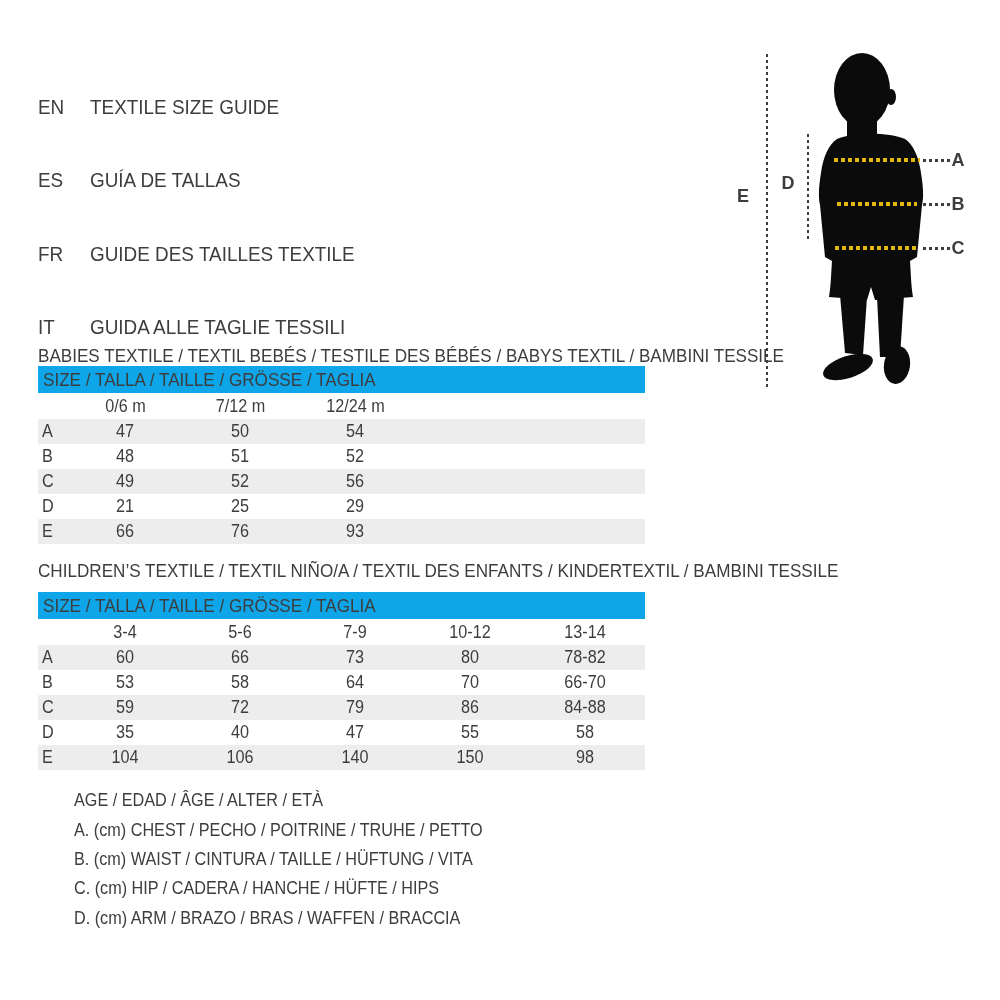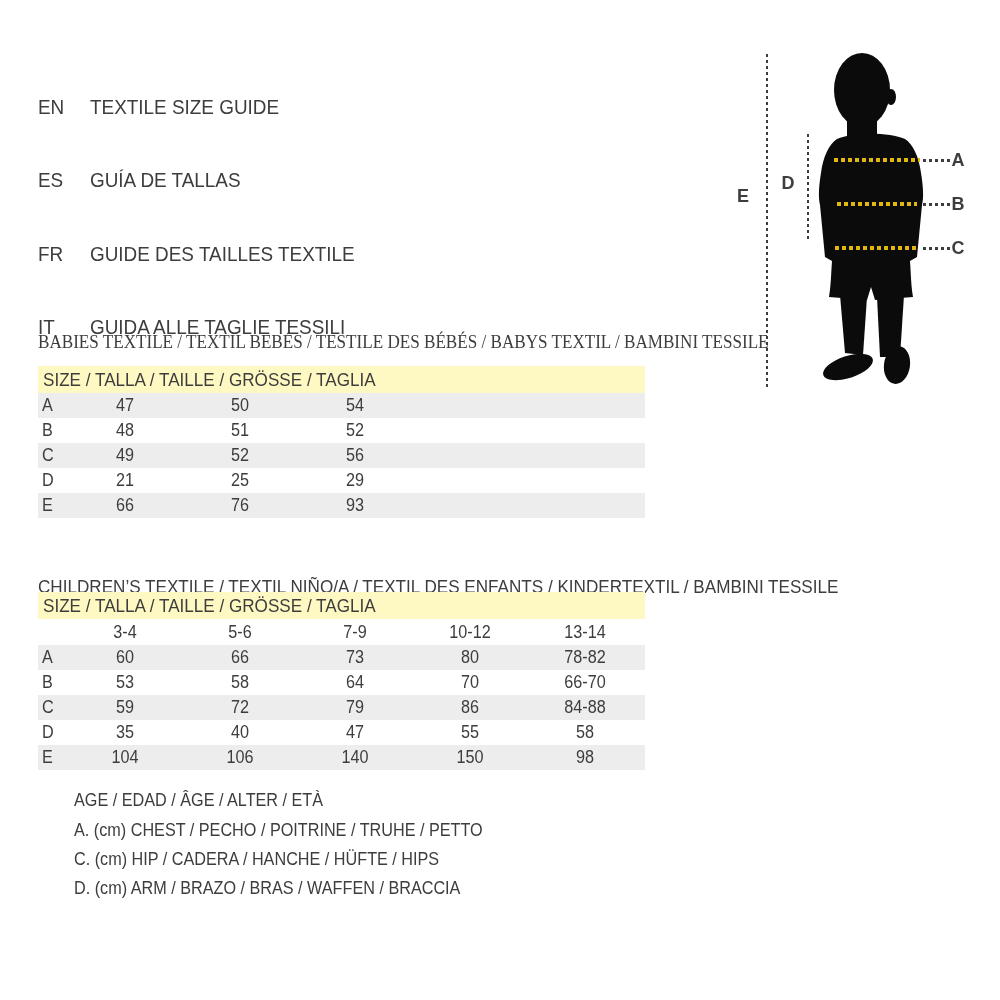--- a/index.html
+++ b/index.html
@@ -30,21 +30,21 @@
   .dots-black { position:absolute; height:3px;
            background:repeating-linear-gradient(90deg,#3d3d3d 0 3px,transparent 3px 6px); }
   .m-label { position:absolute; width:24px; height:20px; line-height:20px;
              text-align:center; font-size:18px; font-weight:700; }
 
   
   .sec-title { position:absolute; font-size:19px; height:22px; line-height:22px; }
 
   
   .size-table { position:absolute; width:607px; }
-  .bar { height:27px; line-height:27px; background:#fef9c3; padding-left:5px;
+  .bar { height:27px; line-height:27px; background:#0ea5e9; padding-left:5px;
          font-size:19px; box-sizing:border-box; }
   .t-row { display:grid; height:25px; align-items:center; font-size:18px; }
   .t-row.cols { height:26px; }
   .t-row.stripe { background:#ededed; }
   .babies-grid { grid-template-columns:30px 115px 115px 115px; }
   .children-grid { grid-template-columns:30px 115px 115px 115px 115px 115px; }
   .cell { text-align:center; }
   .rl { padding-left:4px; text-align:left; }
 
   
@@ -109,27 +109,33 @@
 
   <div class="dots-yellow" style="left:117px; top:157px; width:80px;"></div>
   <div class="dots-black" style="left:203px; top:157.5px; width:30px;"></div>
   <div class="m-label" style="left:226px; top:149px;">B</div>
 
   <div class="dots-yellow" style="left:115px; top:201px; width:84px;"></div>
   <div class="dots-black" style="left:203px; top:201.5px; width:30px;"></div>
   <div class="m-label" style="left:226px; top:193px;">C</div>
 </div>
 
-<div class="sec-title" style="left:38px; top:331px;font-family:Liberation Serif, serif;">
+<div class="sec-title" style="left:38px; top:345px;">
   <span class="cx">BABIES TEXTILE / TEXTIL BEBÉS / TESTILE DES BÉBÉS / BABYS TEXTIL / BAMBINI TESSILE</span>
 </div>
 
 <div class="size-table" style="left:38px; top:366px;">
   <div class="bar">
     <span class="cx">SIZE / TALLA / TAILLE / GRÖSSE / TAGLIA</span>
+  </div>
+  <div class="t-row cols babies-grid">
+    <span class="rl"></span>
+    <span class="cell"><span class="cxc">0/6 m</span></span>
+    <span class="cell"><span class="cxc">7/12 m</span></span>
+    <span class="cell"><span class="cxc">12/24 m</span></span>
   </div>
   <div class="t-row stripe babies-grid">
     <span class="rl"><span class="cx">A</span></span>
     <span class="cell"><span class="cxc">47</span></span>
     <span class="cell"><span class="cxc">50</span></span>
     <span class="cell"><span class="cxc">54</span></span>
   </div>
   <div class="t-row babies-grid">
     <span class="rl"><span class="cx">B</span></span>
     <span class="cell"><span class="cxc">48</span></span>
@@ -149,21 +155,21 @@
     <span class="cell"><span class="cxc">29</span></span>
   </div>
   <div class="t-row stripe babies-grid">
     <span class="rl"><span class="cx">E</span></span>
     <span class="cell"><span class="cxc">66</span></span>
     <span class="cell"><span class="cxc">76</span></span>
     <span class="cell"><span class="cxc">93</span></span>
   </div>
 </div>
 
-<div class="sec-title" style="left:38px; top:576px;">
+<div class="sec-title" style="left:38px; top:560px;">
   <span class="cx">CHILDREN’S TEXTILE / TEXTIL NIÑO/A / TEXTIL DES ENFANTS / KINDERTEXTIL / BAMBINI TESSILE</span>
 </div>
 
 <div class="size-table" style="left:38px; top:592px;">
   <div class="bar">
     <span class="cx">SIZE / TALLA / TAILLE / GRÖSSE / TAGLIA</span>
   </div>
   <div class="t-row cols children-grid">
     <span class="rl"></span>
     <span class="cell"><span class="cxc">3-4</span></span>
@@ -215,18 +221,21 @@
 </div>
 
 <div class="abs legend">
   <div class="legend-line">
       <span class="cx">AGE / EDAD / ÂGE / ALTER / ETÀ</span>
     </div>
   <div class="legend-line">
       <span class="cx">A. (cm) CHEST / PECHO / POITRINE / TRUHE / PETTO</span>
     </div>
   <div class="legend-line">
+      <span class="cx">B. (cm) WAIST / CINTURA / TAILLE / HÜFTUNG / VITA</span>
+    </div>
+  <div class="legend-line">
       <span class="cx">C. (cm) HIP / CADERA / HANCHE / HÜFTE / HIPS</span>
     </div>
   <div class="legend-line">
       <span class="cx">D. (cm) ARM / BRAZO / BRAS / WAFFEN / BRACCIA</span>
     </div>
 </div>
 
 </body></html>

